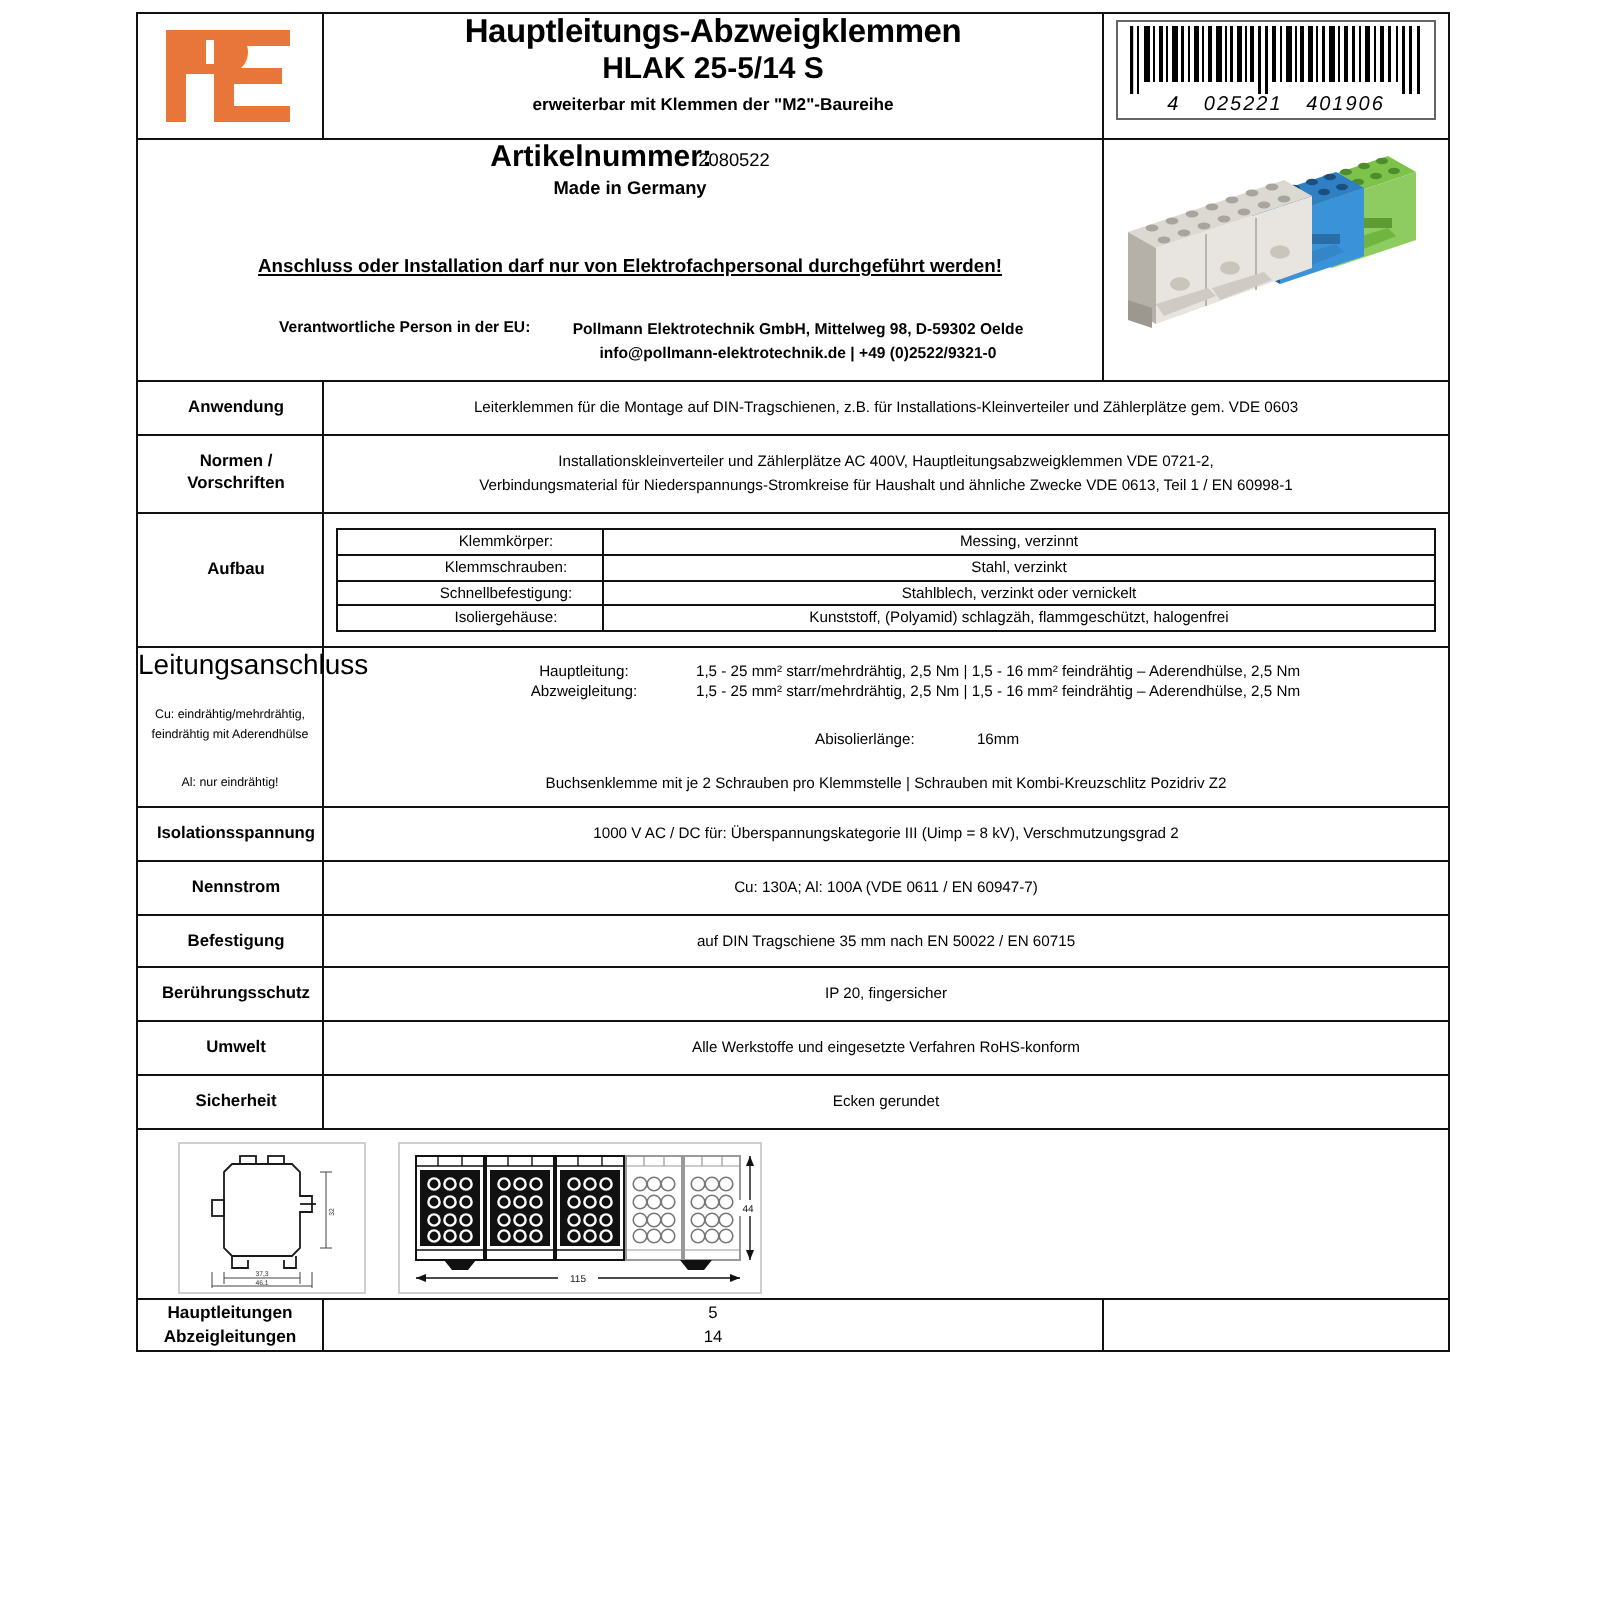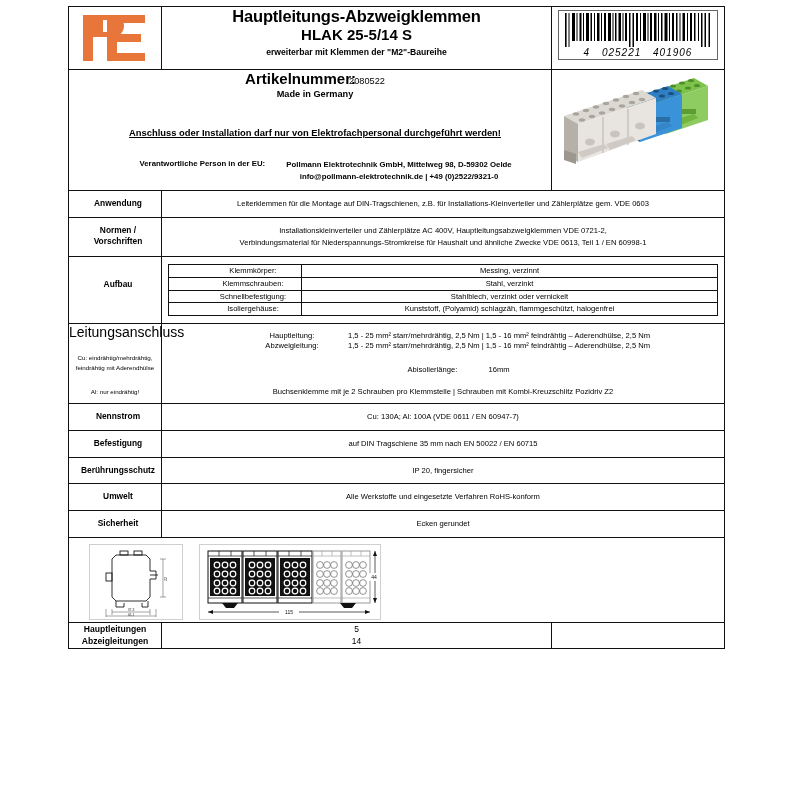--- a/index.html
+++ b/index.html
@@ -363,20 +363,28 @@
         <div class="gap"></div>
         <div class="line">
           <span class="k">Abisolierlänge:</span><span>16mm</span>
         </div>
         <div class="gap2"></div>
         <div class="line">Buchsenklemme mit je 2 Schrauben pro Klemmstelle | Schrauben mit Kombi-Kreuzschlitz Pozidriv Z2</div>
       </div>
     </td>
   </tr>
 
+  <tr>
+    <td class="c-key">
+      <div class="key">Isolationsspannung</div>
+    </td>
+    <td colspan="2">
+      <div class="val">1000 V AC / DC für: Überspannungskategorie III (Uimp = 8 kV), Verschmutzungsgrad 2</div>
+    </td>
+  </tr>
 
   <tr>
     <td class="c-key">
       <div class="key">Nennstrom</div>
     </td>
     <td colspan="2">
       <div class="val">Cu: 130A; Al: 100A (VDE 0611 / EN 60947-7)</div>
     </td>
   </tr>
 

